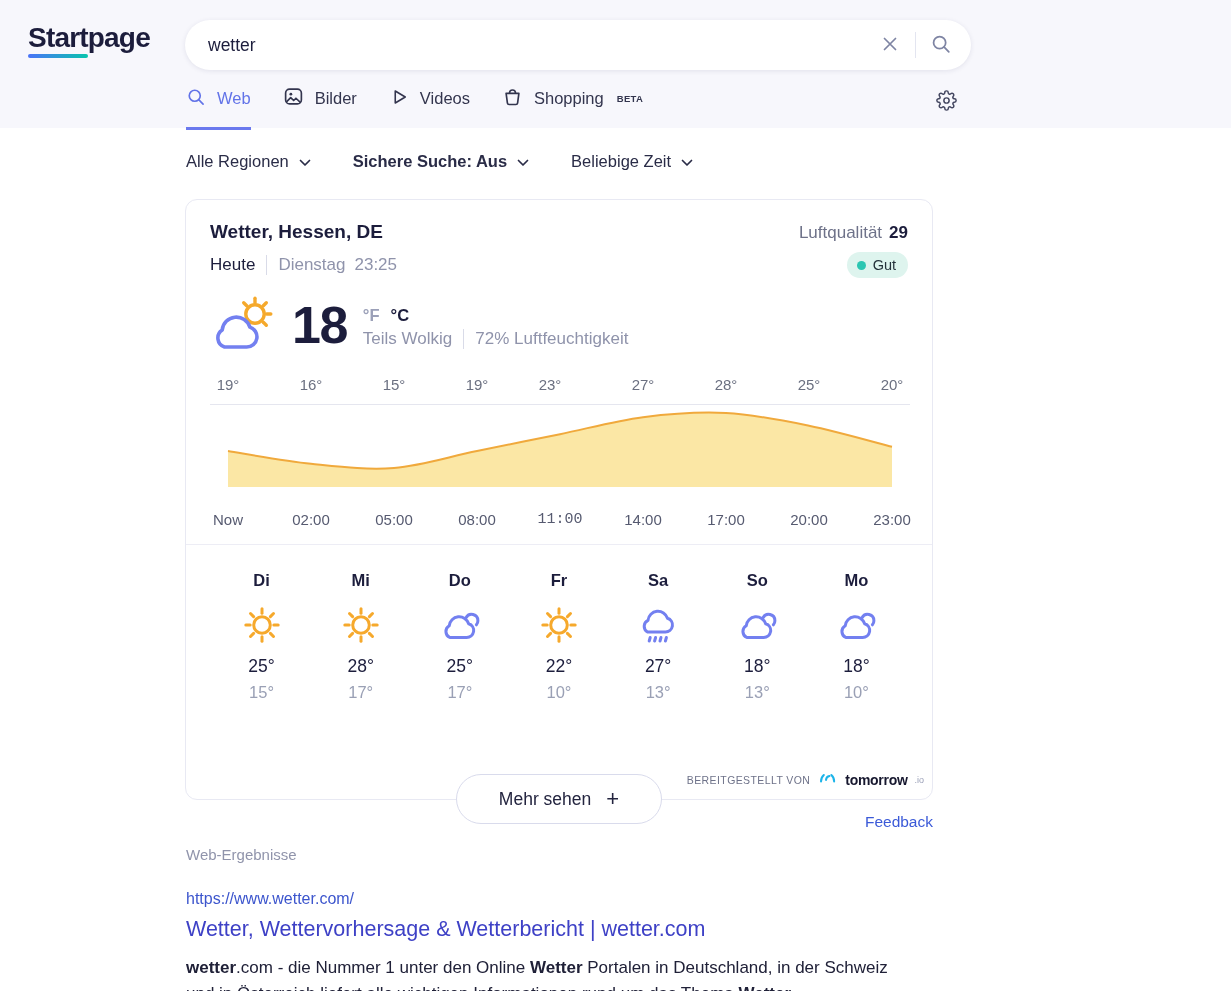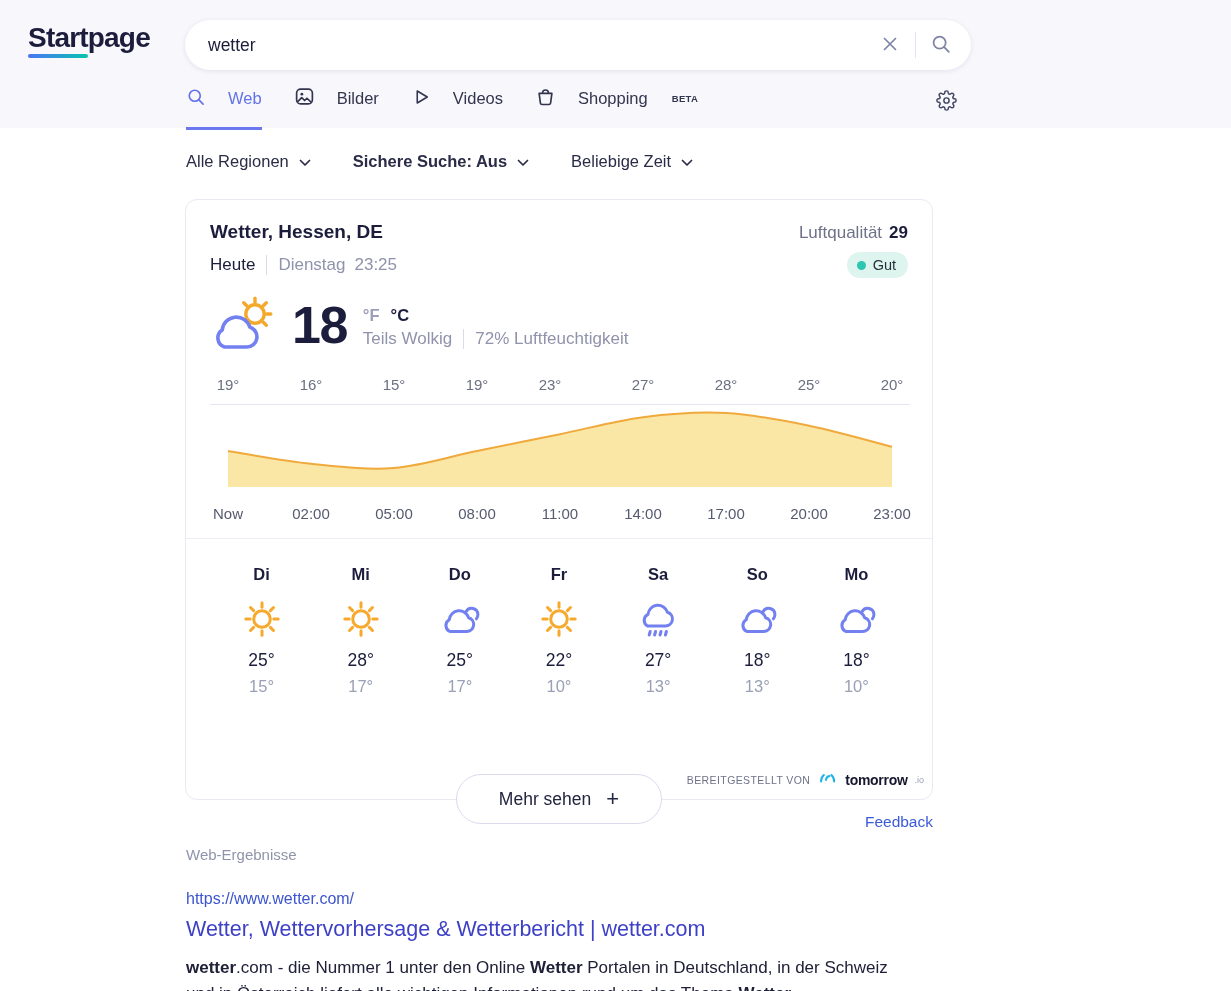--- a/index.html
+++ b/index.html
@@ -14,21 +14,21 @@
 
   .searchbar { position:absolute; left:185px; top:20px; width:786px; height:50px; background:#fff;
     border-radius:26px; box-shadow:0 1px 5px rgba(40,40,90,.10); display:flex; align-items:center; }
   .search-input { flex:1; border:none; outline:none; background:transparent; font-size:17.5px;
     color:#1c1d3c; padding:0 0 0 23px; font-family:inherit; }
   .icon-btn { background:none; border:none; cursor:pointer; color:#7e84a3; display:flex; align-items:center; }
   .search-sep { width:1px; height:26px; background:#e3e5f0; margin:0 14px; }
   .search-go { margin-right:19px; }
 
   .tabs { position:absolute; left:186px; top:86px; display:flex; gap:32px; }
-  .tab { display:flex; align-items:center; gap:22px; font-size:16.5px; color:#33354e;
+  .tab { display:flex; align-items:center; gap:11px; font-size:16.5px; color:#33354e;
     padding-bottom:16px; border-bottom:3px solid transparent; cursor:pointer; }
   .tab svg { flex:none; }
   .tab.active { color:#6273e8; border-bottom-color:#6b79ee; }
   .tab-beta { font-size:9.5px; font-weight:700; letter-spacing:.3px; position:relative; top:-6px; margin-left:2px;margin-top:12px; }
   .gear { position:absolute; left:936px; top:90px; color:#42455f; cursor:pointer; }
 
   .filters { position:absolute; left:186px; top:152px; display:flex; gap:42px; font-size:16.5px; color:#2a2c47; }
   .filter { display:flex; align-items:center; gap:10px; cursor:pointer; }
   .filter.bold { font-weight:700; }
 
@@ -61,21 +61,21 @@
   .view-tab.active { color:#1c1d3c; font-weight:700; }
   .view-tab.active::after { content:""; position:absolute; left:0; right:0; bottom:-1px; height:3px;
     background:#6b79ee; border-radius:2px; }
 
   .chart-section { padding:14px 24px 0; border-bottom:1px solid #ededf5; }
   .chart-labels { position:relative; height:20px; width:700px; }
   .chart-labels span { position:absolute; transform:translateX(-50%); white-space:nowrap; }
   .temp-labels span { font-size:15px; color:#6b7081; }
   .chart-topline { width:700px; height:1px; background:#e5e6ef; margin-top:8px; }
   .chart-svg { display:block; width:700px; height:82px; }
-  .time-labels { margin-top:18px; height:20px; }
+  .time-labels { margin-top:24px; height:20px; }
   .time-labels span { font-size:15px; color:#565a70; }
   .chart-section .time-labels { margin-bottom:13px; }
 
   .card-week { display:flex; padding:26px 26px 0; }
   .day-col { flex:1; display:flex; flex-direction:column; align-items:center; }
   .day-name { font-size:16.5px; font-weight:700; color:#1c1d3c; }
   .day-icon { width:48px; height:48px; margin:11px 0 7px; }
   .day-icon svg { width:48px; height:48px; display:block; }
   .day-high { font-size:17.5px; color:#1c1d3c; font-weight:500; }
   .day-low { font-size:16.5px; color:#9aa0b5; margin-top:6px; }
@@ -277,21 +277,21 @@
     <div class="chart-topline"></div>
     <svg class="chart-svg" viewBox="0 0 700 82">
       <path fill="#fbe7a5" d="M18.0,46.1C31.8,48.2 73.3,55.9 101.0,58.8C128.7,61.6 156.3,65.1 184.0,63.0C211.7,60.9 239.3,51.7 267.0,46.1C294.7,40.4 322.3,34.8 350.0,29.2C377.7,23.5 405.3,15.8 433.0,12.2C460.7,8.7 488.3,6.6 516.0,8.0C543.7,9.4 571.3,15.1 599.0,20.7C626.7,26.3 668.2,38.3 682.0,41.8L682,82L18,82Z"></path>
       <path fill="none" stroke="#f0a93c" stroke-width="2" d="M18.0,46.1C31.8,48.2 73.3,55.9 101.0,58.8C128.7,61.6 156.3,65.1 184.0,63.0C211.7,60.9 239.3,51.7 267.0,46.1C294.7,40.4 322.3,34.8 350.0,29.2C377.7,23.5 405.3,15.8 433.0,12.2C460.7,8.7 488.3,6.6 516.0,8.0C543.7,9.4 571.3,15.1 599.0,20.7C626.7,26.3 668.2,38.3 682.0,41.8"></path>
     </svg>
     <div class="chart-labels time-labels" id="chart-time-labels">
         <span style="left: 18px;">Now</span>
         <span style="left: 101px;">02:00</span>
         <span style="left: 184px;">05:00</span>
         <span style="left: 267px;">08:00</span>
-        <span style="left: 350px;">11:00</span>
+        <span style="left: 350px; font-family: Liberation Mono, monospace;">11:00</span>
         <span style="left: 433px;">14:00</span>
         <span style="left: 516px;">17:00</span>
         <span style="left: 599px;">20:00</span>
         <span style="left: 682px;">23:00</span>
       </div>
   </div>
 
   <div class="card-week" id="week-row">
       <div class="day-col">
         <div class="day-name">Di</div>

